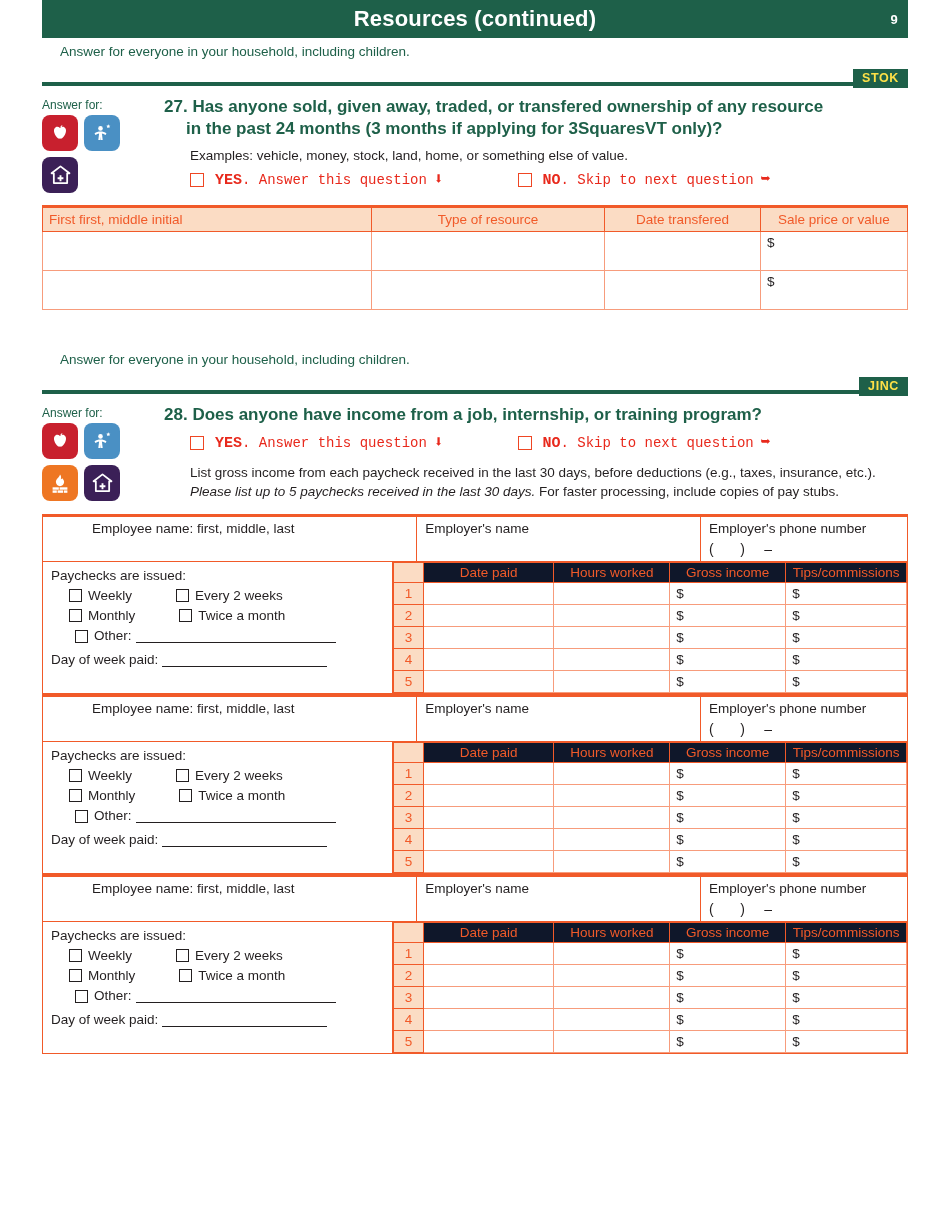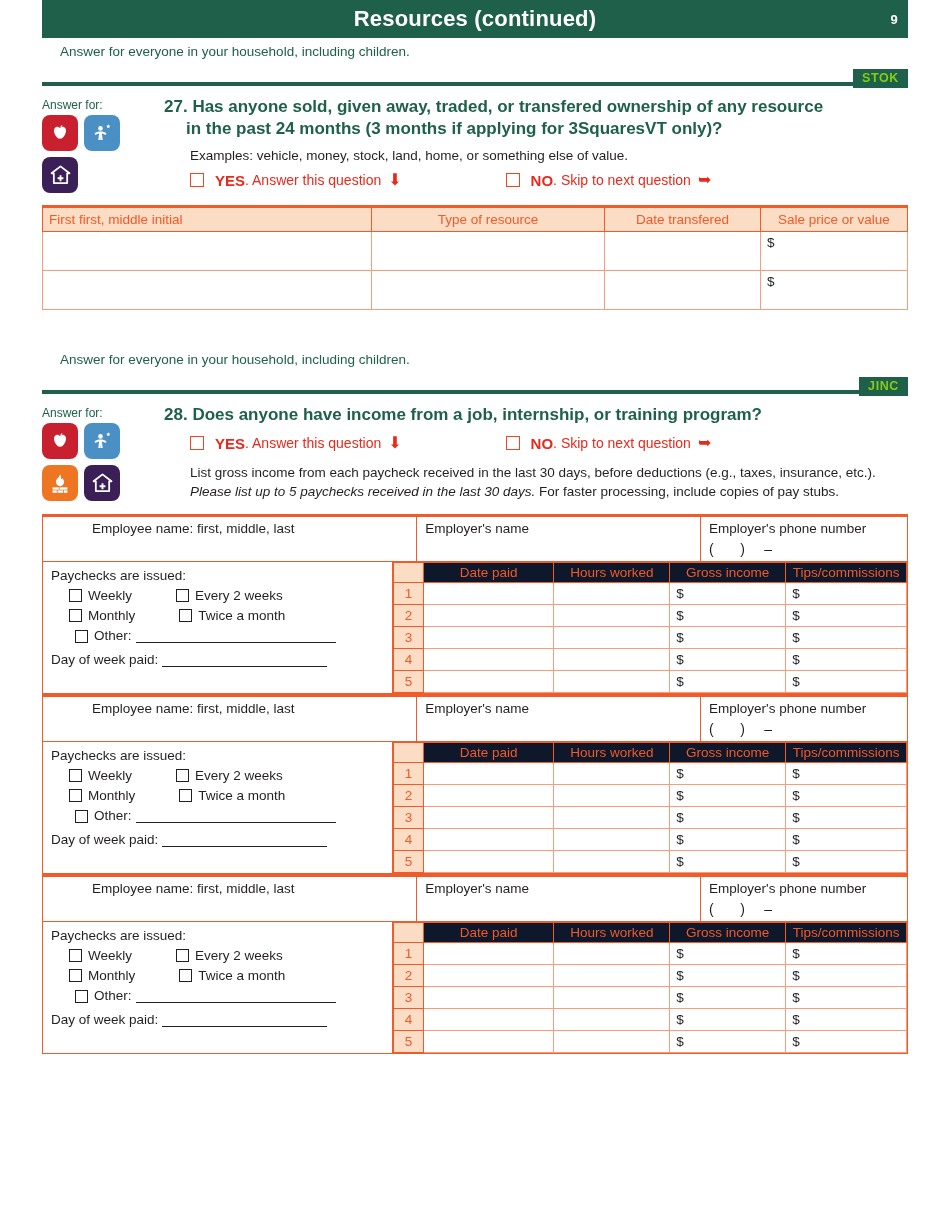--- a/index.html
+++ b/index.html
@@ -62,21 +62,21 @@
     right: 0;
     top: 13px;
     height: 4px;
     background: #1e6049;
   }
   .codeBadge {
     position: absolute;
     right: 0;
     top: 0;
     background: #1e6049;
-    color: #84cc16;
+    color: #fde047;
     font-size: 12.5px;
     font-weight: bold;
     letter-spacing: .6px;
     padding: 2px 9px 3px 9px;
     line-height: 14px;
     z-index: 2;
   }
 
   
   .qblock {
@@ -125,23 +125,24 @@
   .examples {
     font-size: 13.5px;
     padding: 8px 0 0 26px;
   }
 
   
   .ynRow {
     display: flex;
     padding: 9px 0 0 26px;
     font-size: 14px;
+    font-family: Liberation Mono, monospace;
   }
   .ynItem { display: flex; align-items: center; }
-  .ynItem.no { margin-left: 104px; }
+  .ynItem.no { margin-left: 74px; }
   .cbx {
     width: 12px;
     height: 12px;
     border: 1.6px solid #ef4623;
     display: inline-block;
     margin-right: 11px;
   }
   .strong-red { color: #e8291c; font-weight: bold; font-size: 15px; }
   .red { color: #e8291c; }
   .arrow { margin-left: 7px; color: #e8291c; font-size: 16px; line-height: 1; }

